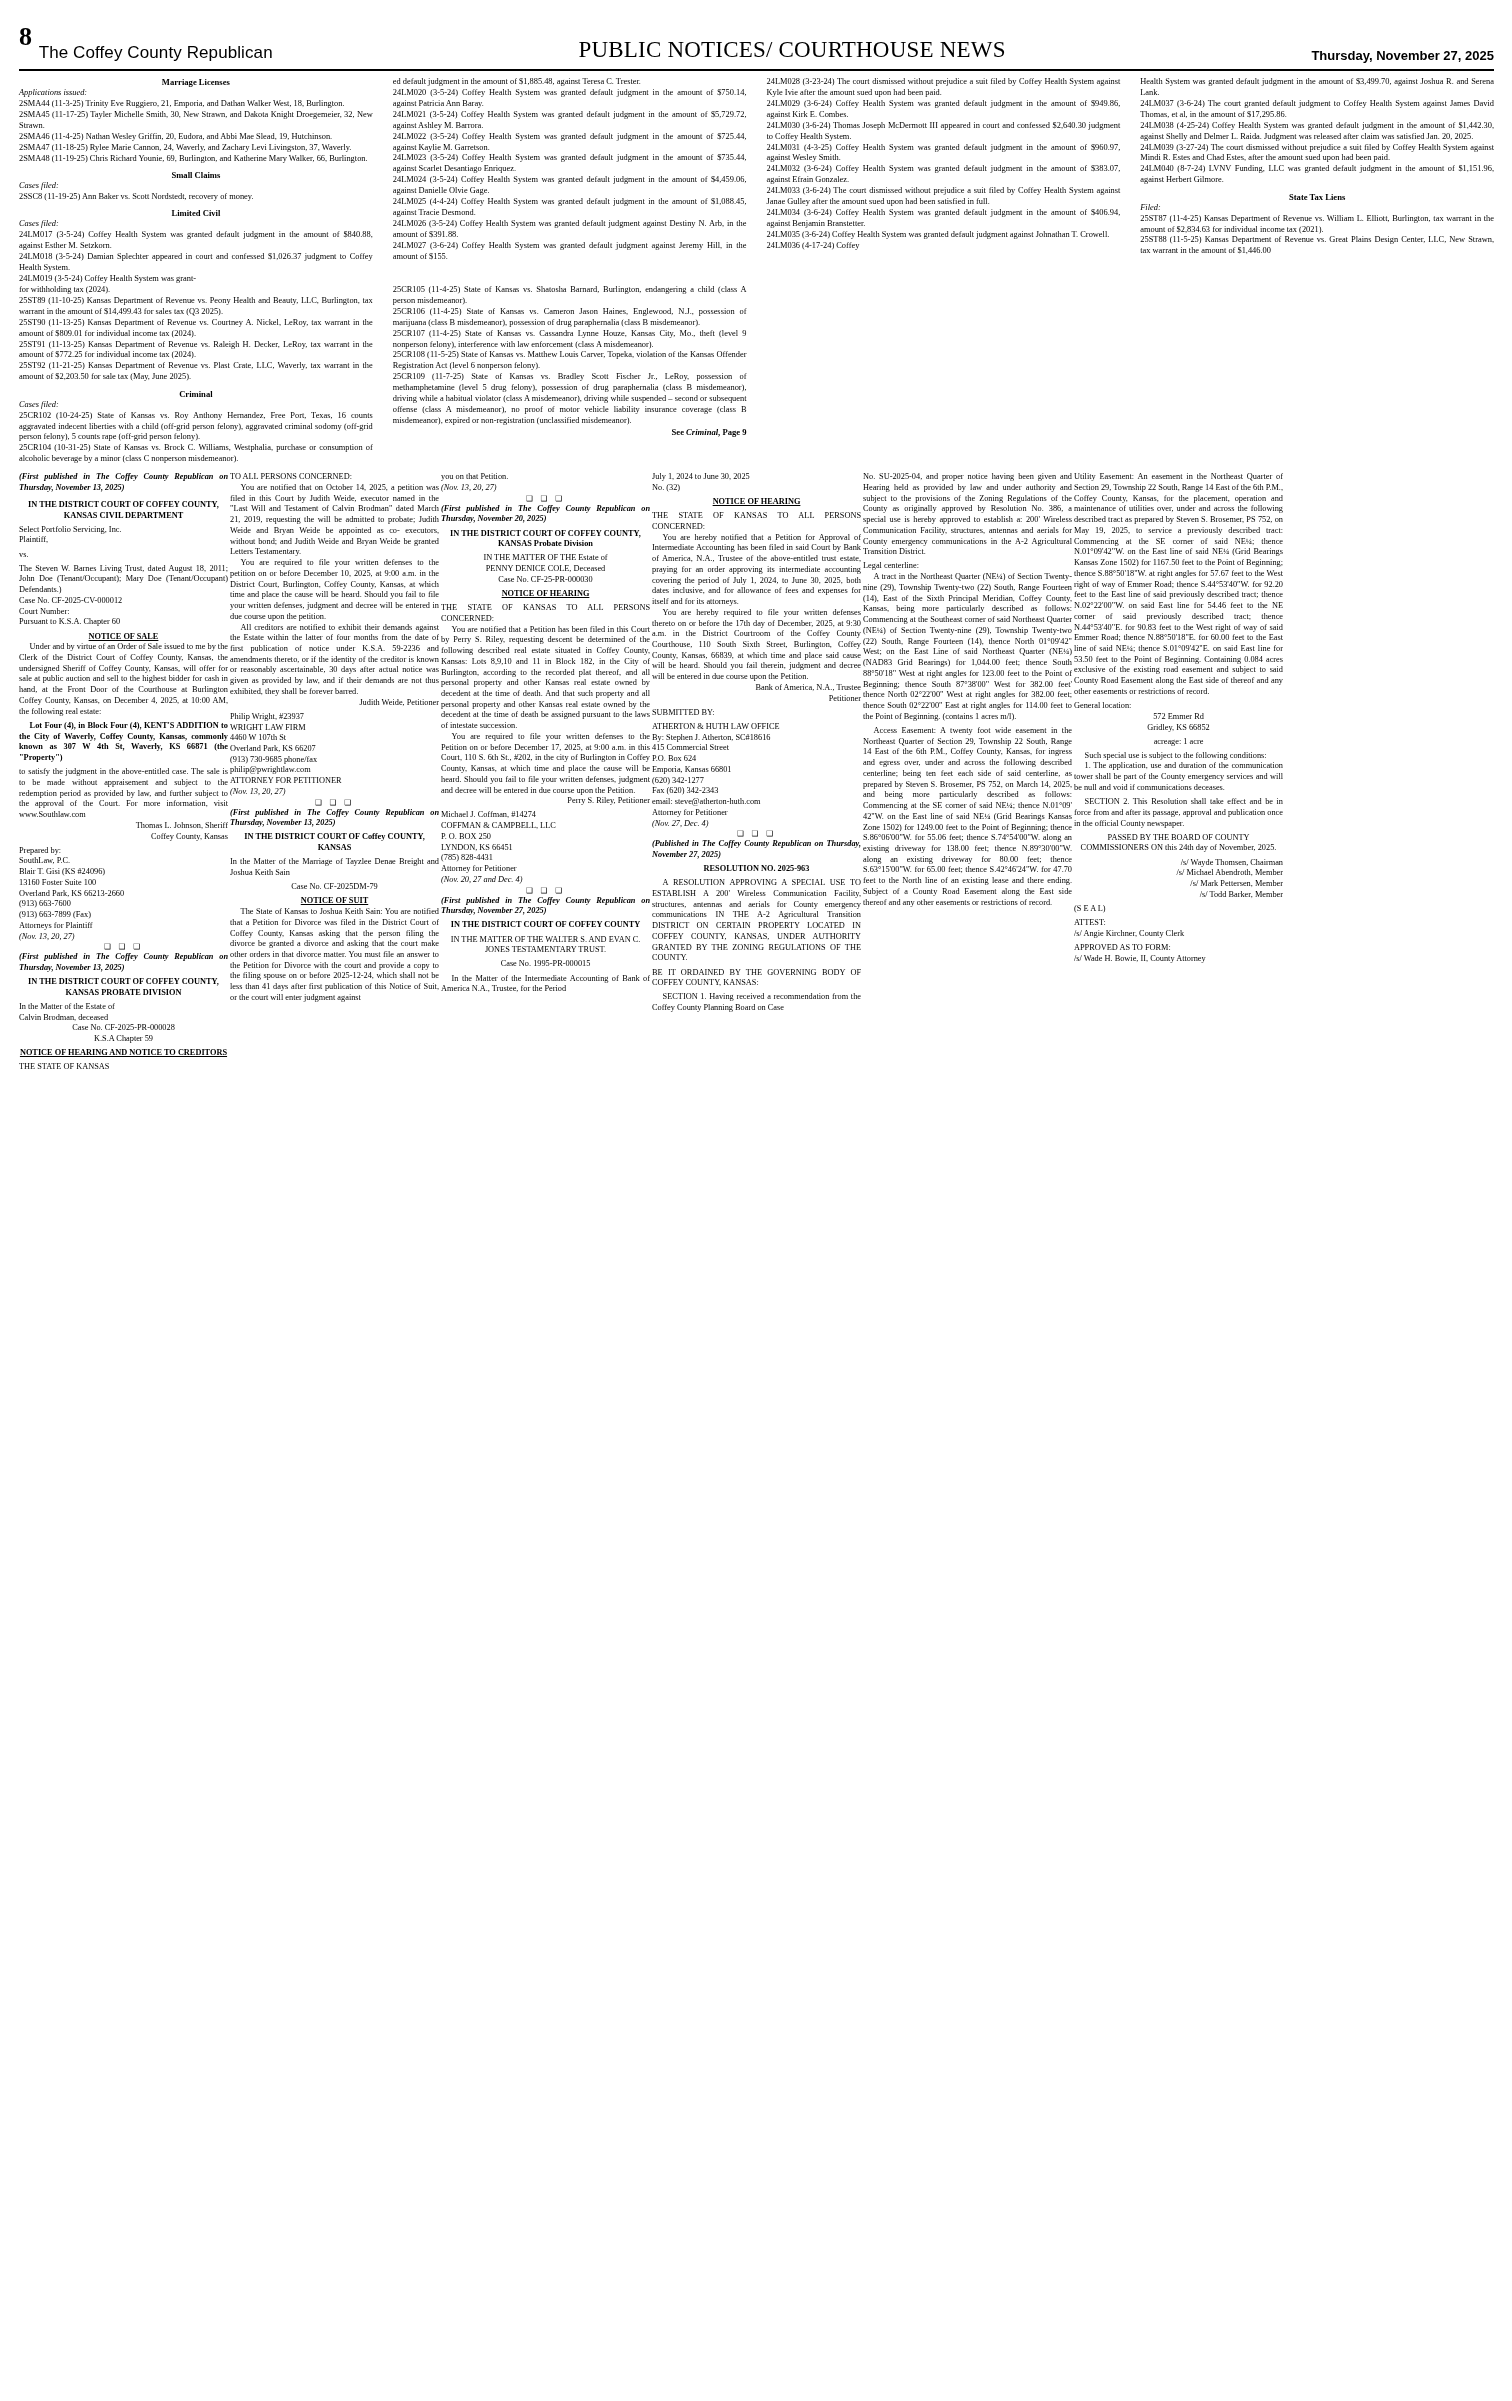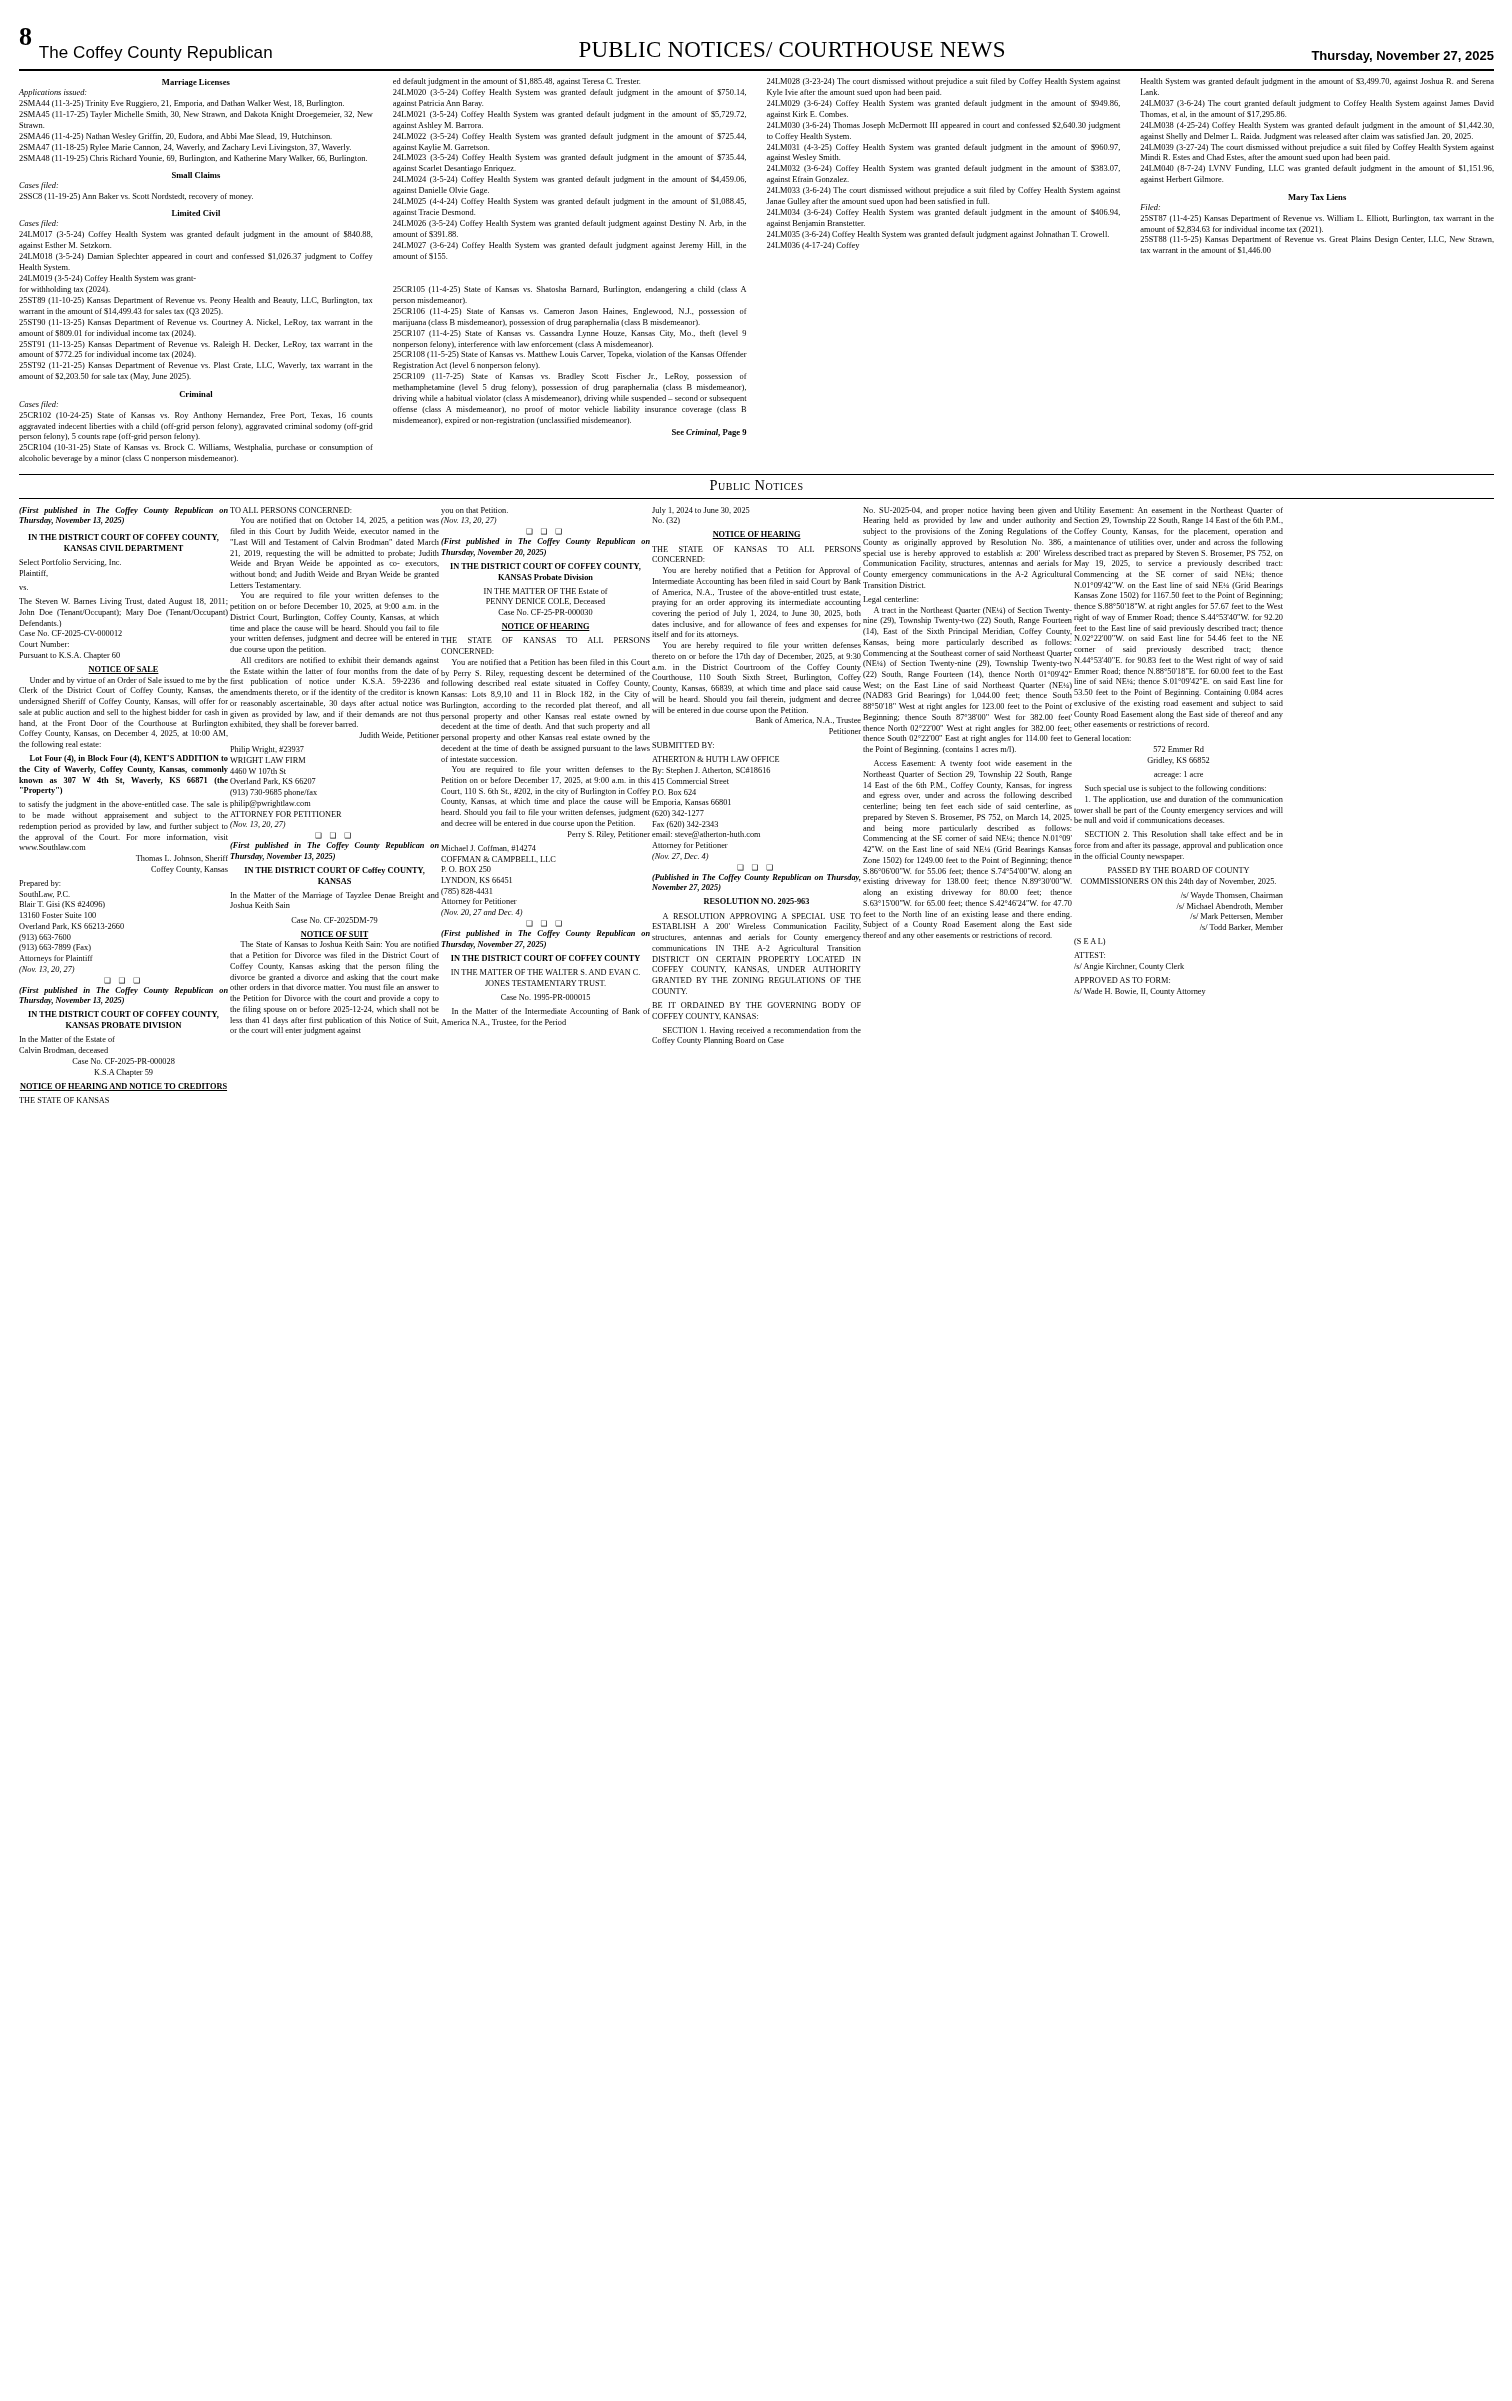--- a/index.html
+++ b/index.html
@@ -104,21 +104,21 @@
         <p>24LM035  (3-6-24)  Coffey Health System was granted default judgment against Johnathan T. Crowell.</p>
         <p>24LM036  (4-17-24)  Coffey</p>
       </div>
       <div class="ch-col">
         <p>Health System was granted default judgment in the amount of $3,499.70, against Joshua R. and Serena Lank.</p>
         <p>24LM037 (3-6-24) The court granted default judgment to Coffey Health System against James David Thomas, et al, in the amount of $17,295.86.</p>
         <p>24LM038  (4-25-24)  Coffey Health System was granted default judgment in the amount of $1,442.30, against Shelly and Delmer L. Raida. Judgment was released after claim was satisfied Jan. 20, 2025.</p>
         <p>24LM039 (3-27-24) The court dismissed without prejudice a suit filed by Coffey Health System against Mindi R. Estes and Chad Estes, after the amount sued upon had been paid.</p>
         <p>24LM040  (8-7-24)  LVNV Funding, LLC was granted default judgment in the amount of $1,151.96, against Herbert Gilmore.</p>
         <div class="ch-gap"></div>
-        <p class="ch-head">Mary Tax Liens</p>
+        <p class="ch-head">State Tax Liens</p>
         <p class="ch-sub">Filed:</p>
         <p>25ST87 (11-4-25) Kansas Department of Revenue vs. William L. Elliott, Burlington, tax warrant in the amount of $2,834.63 for individual income tax (2021).</p>
         <p>25ST88  (11-5-25)  Kansas Department of Revenue vs. Great Plains Design Center, LLC, New Strawn, tax warrant in the amount of $1,446.00</p>
       </div>
       <div class="ch-col">
         <p>for withholding tax (2024).</p>
         <p>25ST89  (11-10-25)  Kansas Department of Revenue vs. Peony Health and Beauty, LLC, Burlington, tax warrant in the amount of $14,499.43 for sales tax (Q3 2025).</p>
         <p>25ST90  (11-13-25)  Kansas Department of Revenue vs. Courtney A. Nickel, LeRoy, tax warrant in the amount of $809.01 for individual income tax (2024).</p>
         <p>25ST91  (11-13-25)  Kansas Department of Revenue vs. Raleigh H. Decker, LeRoy, tax warrant in the amount of $772.25 for individual income tax (2024).</p>
         <p>25ST92  (11-21-25)  Kansas Department of Revenue vs. Plast Crate, LLC, Waverly, tax warrant in the amount of $2,203.50 for sale tax (May, June 2025).</p>
@@ -131,23 +131,20 @@
       <div class="ch-col">
         <p>25CR105  (11-4-25)  State of Kansas vs. Shatosha Barnard, Burlington, endangering a child (class A person misdemeanor).</p>
         <p>25CR106  (11-4-25)  State of Kansas vs. Cameron Jason Haines, Englewood, N.J., possession of marijuana (class B misdemeanor), possession of drug paraphernalia (class B misdemeanor).</p>
         <p>25CR107  (11-4-25)  State of Kansas vs. Cassandra Lynne Houze, Kansas City, Mo., theft (level 9 nonperson felony), interference with law enforcement (class A misdemeanor).</p>
         <p>25CR108  (11-5-25)  State of Kansas vs. Matthew Louis Carver, Topeka, violation of the Kansas Offender Registration Act (level 6 nonperson felony).</p>
         <p>25CR109  (11-7-25)  State of Kansas vs. Bradley Scott Fischer Jr., LeRoy, possession of methamphetamine (level 5 drug felony), possession of drug paraphernalia (class B misdemeanor), driving while a habitual violator (class A misdemeanor), driving while suspended – second or subsequent offense (class A misdemeanor), no proof of motor vehicle liability insurance coverage (class B misdemeanor), expired or non-registration (unclassified misdemeanor).</p>
         <p class="seecrim">See <i>Criminal</i>, Page 9</p>
       </div>
     </div>
 
-  <div class="banner2">
-    <div class="banner2-txt">Public Notices</div>
-  </div>
 
   <div class="notices" id="notices">
       <div class="nt-col">
         <p class="bi">(First published in The Coffey County Republican on Thursday, November 13, 2025)</p>
         <div class="sp"></div>
         <p class="ctr b">IN THE DISTRICT COURT OF COFFEY COUNTY, KANSAS CIVIL DEPARTMENT</p>
         <div class="sp-s"></div>
         <p>Select Portfolio Servicing, Inc.</p>
         <p>Plaintiff,</p>
         <div class="sp-s"></div>

